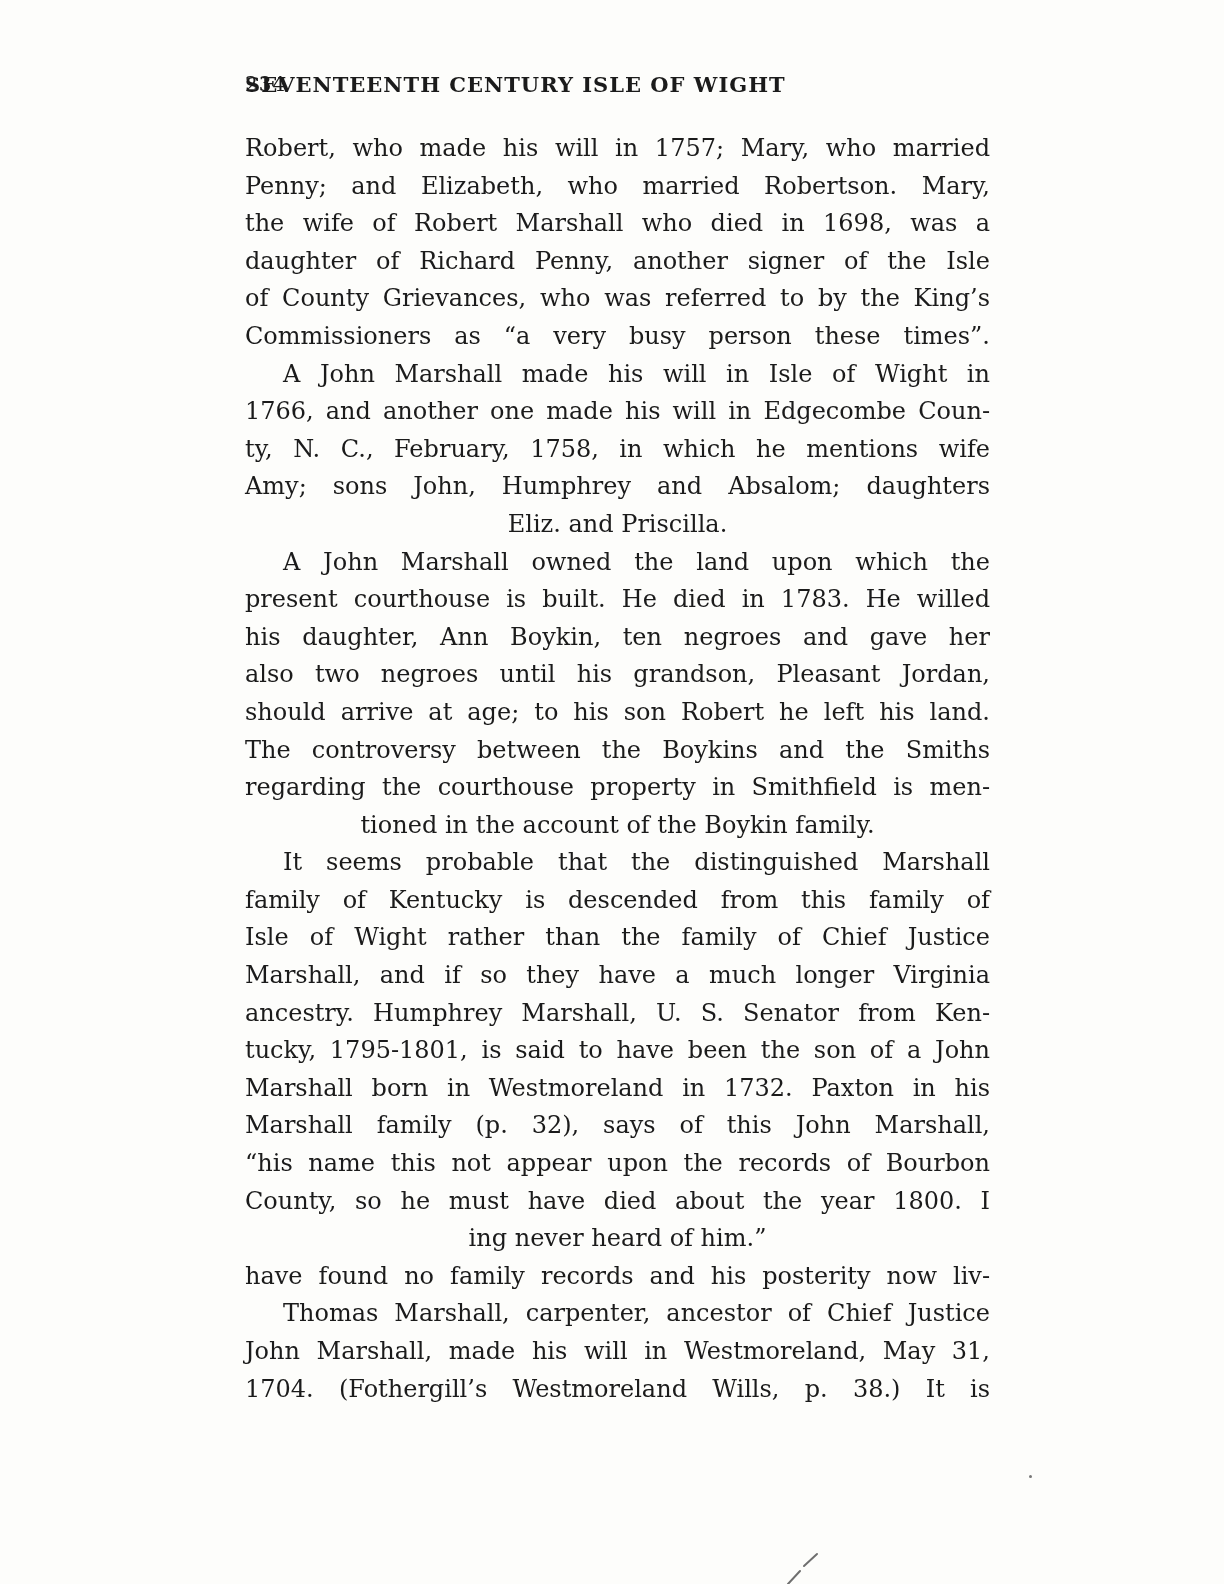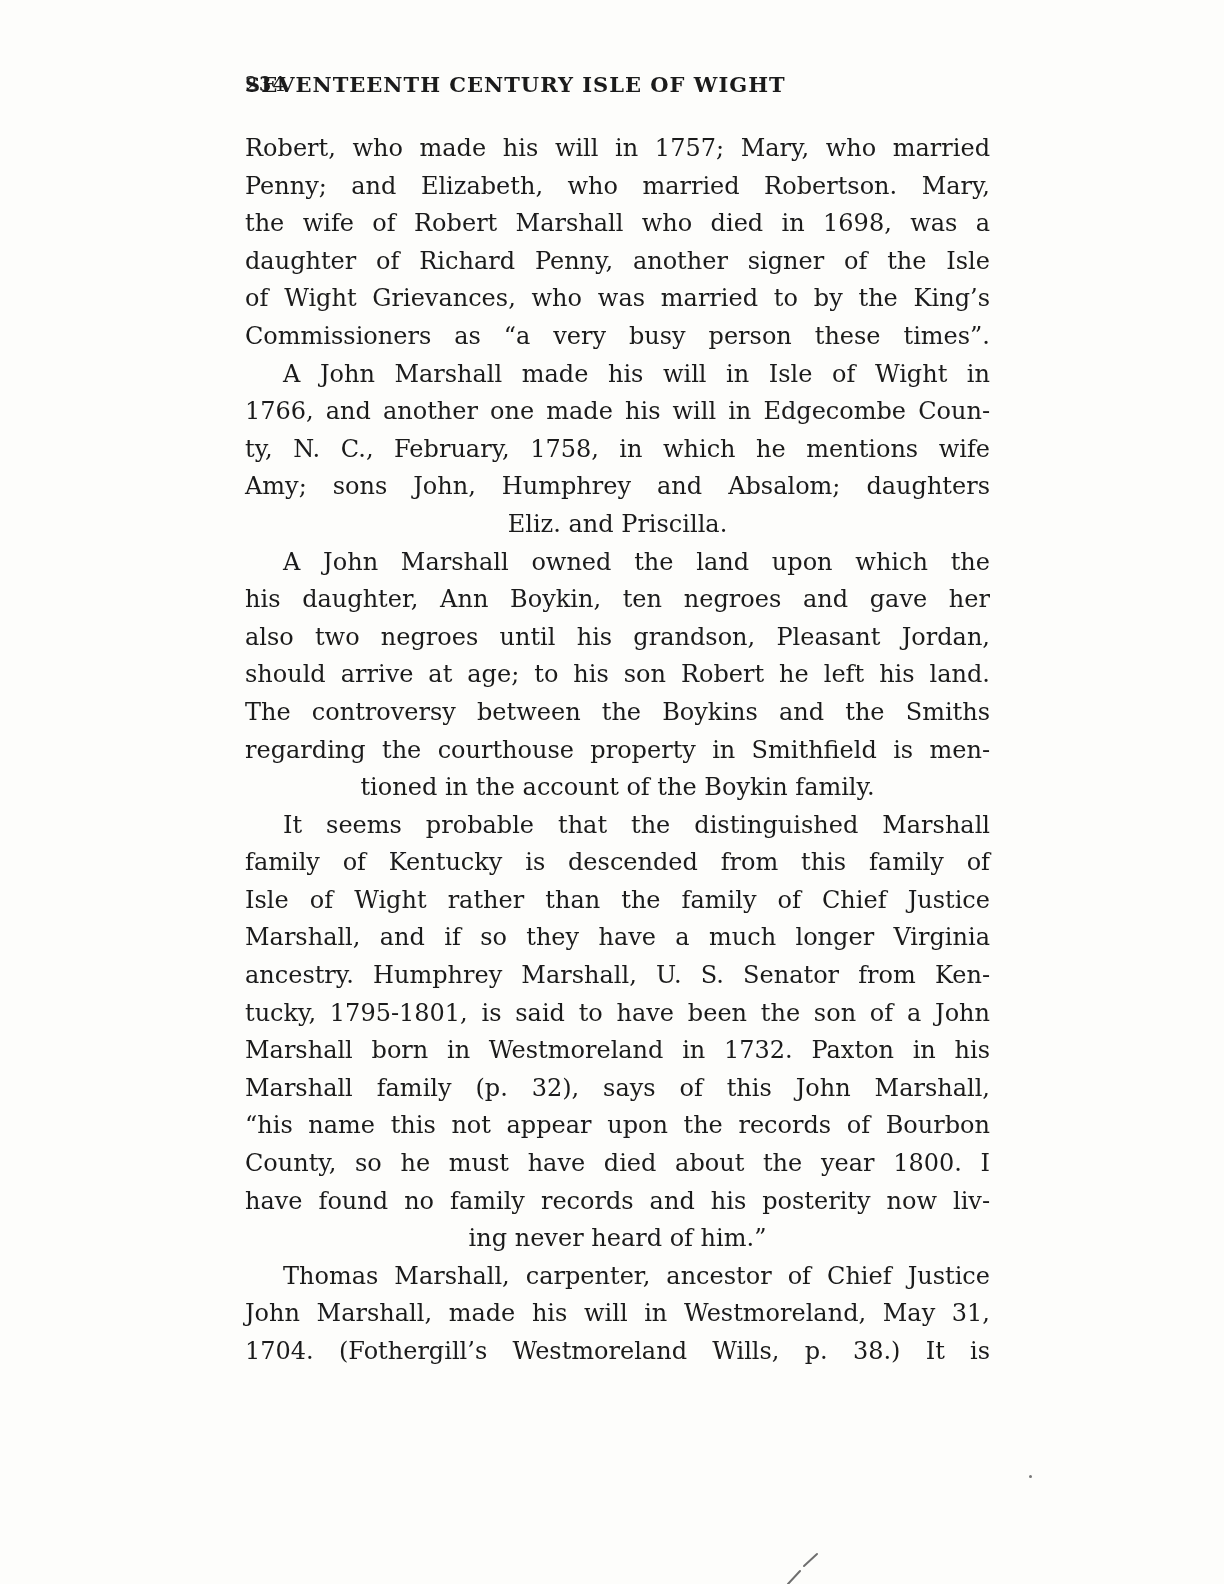--- a/index.html
+++ b/index.html
@@ -61,52 +61,53 @@
     <span class="page-number">234</span>
     <span class="header-title">SEVENTEENTH CENTURY ISLE OF WIGHT</span>
   </div>
 
   <div class="page-body">
       <div class="paragraph">
         <div class="line just">Robert, who made his will in 1757; Mary, who married</div>
         <div class="line just">Penny; and Elizabeth, who married Robertson.  Mary,</div>
         <div class="line just">the wife of Robert Marshall who died in 1698, was a</div>
         <div class="line just">daughter of Richard Penny, another signer of the Isle</div>
-        <div class="line just">of Wight Grievances, who was married to by the King’s</div>
+        <div class="line just">of County Grievances, who was referred to by the King’s</div>
         <div class="line just">Commissioners as “a very busy person these times”.</div>
       </div>
       <div class="paragraph">
         <div class="line just indent">A John Marshall made his will in Isle of Wight in</div>
         <div class="line just">1766, and another one made his will in Edgecombe Coun-</div>
         <div class="line just">ty, N. C., February, 1758, in which he mentions wife</div>
         <div class="line just">Amy; sons John, Humphrey and Absalom; daughters</div>
         <div class="line">Eliz. and Priscilla.</div>
       </div>
       <div class="paragraph">
         <div class="line just indent">A John Marshall owned the land upon which the</div>
+        <div class="line just">present courthouse is built.  He died in 1783.  He willed</div>
         <div class="line just">his daughter, Ann Boykin, ten negroes and gave her</div>
         <div class="line just">also two negroes until his grandson, Pleasant Jordan,</div>
         <div class="line just">should arrive at age; to his son Robert he left his land.</div>
         <div class="line just">The controversy between the Boykins and the Smiths</div>
         <div class="line just">regarding the courthouse property in Smithfield is men-</div>
         <div class="line">tioned in the account of the Boykin family.</div>
       </div>
       <div class="paragraph">
         <div class="line just indent">It seems probable that the distinguished Marshall</div>
         <div class="line just">family of Kentucky is descended from this family of</div>
         <div class="line just">Isle of Wight rather than the family of Chief Justice</div>
         <div class="line just">Marshall, and if so they have a much longer Virginia</div>
         <div class="line just">ancestry.  Humphrey Marshall, U. S. Senator from Ken-</div>
         <div class="line just">tucky, 1795-1801, is said to have been the son of a John</div>
         <div class="line just">Marshall born in Westmoreland in 1732.  Paxton in his</div>
         <div class="line just">Marshall family (p. 32), says of this John Marshall,</div>
         <div class="line just">“his name this not appear upon the records of Bourbon</div>
         <div class="line just">County, so he must have died about the year 1800.  I</div>
+        <div class="line">ing never heard of him.”</div>
         <div class="line just">have found no family records and his posterity now liv-</div>
-        <div class="line">ing never heard of him.”</div>
       </div>
       <div class="paragraph">
         <div class="line just indent">Thomas Marshall, carpenter, ancestor of Chief Justice</div>
         <div class="line just">John Marshall, made his will in Westmoreland, May 31,</div>
         <div class="line just">1704.  (Fothergill’s Westmoreland Wills, p. 38.)  It is</div>
       </div>
     </div>
 
   <span class="scan-speck"></span>
   <svg class="scan-stroke" width="44" height="42" viewBox="0 0 44 42">

